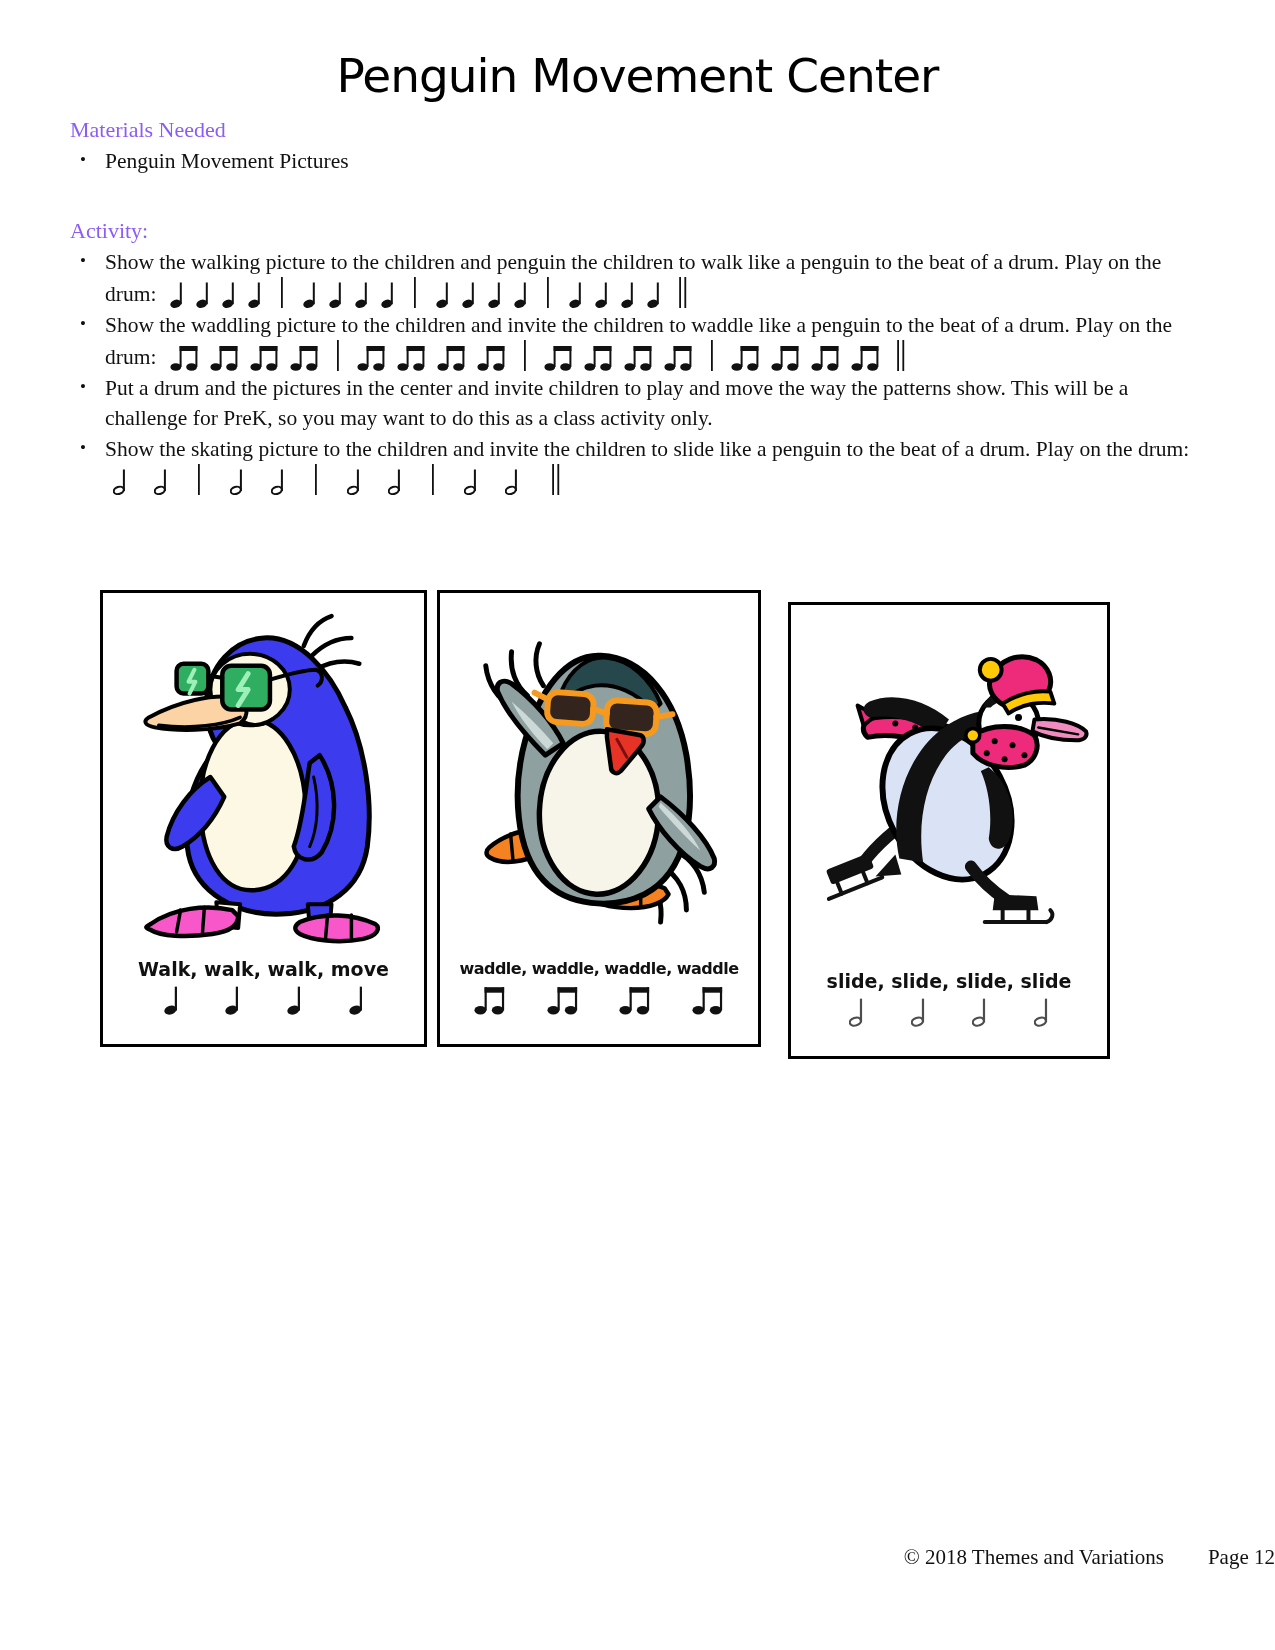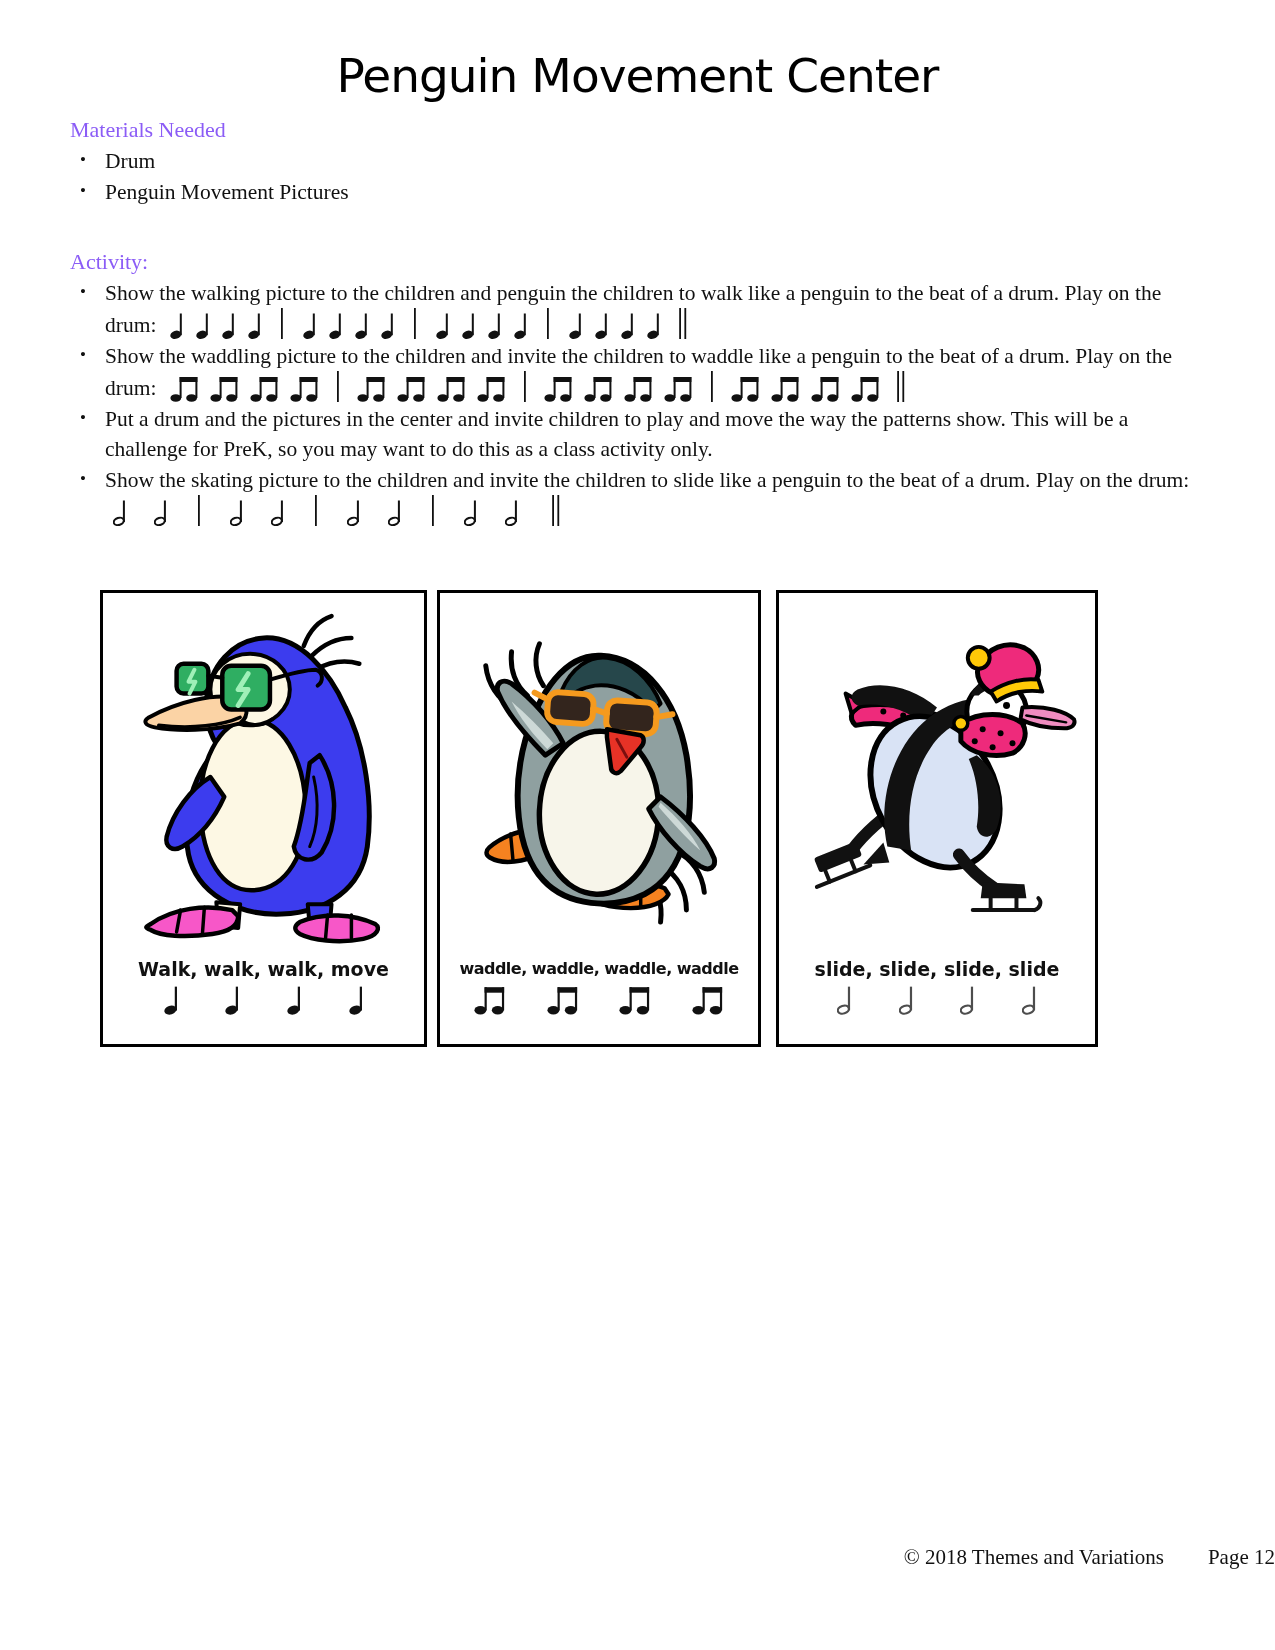--- a/index.html
+++ b/index.html
@@ -68,21 +68,20 @@
 </style>
 </head>
 <body>
 
 <h1 class="page-title">Penguin Movement Center</h1>
 
 <div class="content">
 
   <div class="sec-heading">Materials Needed</div>
   <ul class="doc-list">
-    <li>Drum</li>
     <li>Penguin Movement Pictures</li>
   </ul>
 
   <div class="activity-gap"></div>
 
   <div class="sec-heading">Activity:</div>
   <ul class="doc-list">
     <li>
       <span>Show the walking picture to the children and penguin the children to walk like a penguin to the beat of a drum.</span>
       <span>Play on the drum:</span>
@@ -481,21 +480,21 @@
         <svg viewBox="0 0 29 27" width="31.900000000000002" height="29.700000000000003" fill="currentColor" class="tk tk-eighths">
           <rect x="9.6" y="2" width="2" height="21"></rect>
           <rect x="25.4" y="2" width="2" height="21"></rect>
           <rect x="9.6" y="2" width="17.8" height="5"></rect>
           <ellipse cx="5.8" cy="23" rx="5.4" ry="3.8"></ellipse>
           <ellipse cx="21.6" cy="23" rx="5.4" ry="3.8"></ellipse>
         </svg>
       </div>
   </figure>
 
-  <figure class="card card-slide" style="margin:0;">
+  <figure class="card card-slide" style="margin:12px;">
     <svg class="penguin" viewBox="0 0 300 340" aria-hidden="true">
 
       <path d="M180,122 C148,102 106,94 76,98 C64,100 60,110 68,118 C96,112 134,122 164,142 Z" fill="var(--slide-scarf)" stroke="#000" stroke-width="5"></path>
       <path d="M76,96 L58,86 L64,106 Z" fill="var(--slide-scarf)" stroke="#000" stroke-width="4"></path>
       <g fill="#000">
         <circle cx="96" cy="104" r="3"></circle>
           <circle cx="116" cy="108" r="3"></circle>
         <circle cx="138" cy="118" r="3"></circle>
           <circle cx="156" cy="130" r="3"></circle>
       </g>

